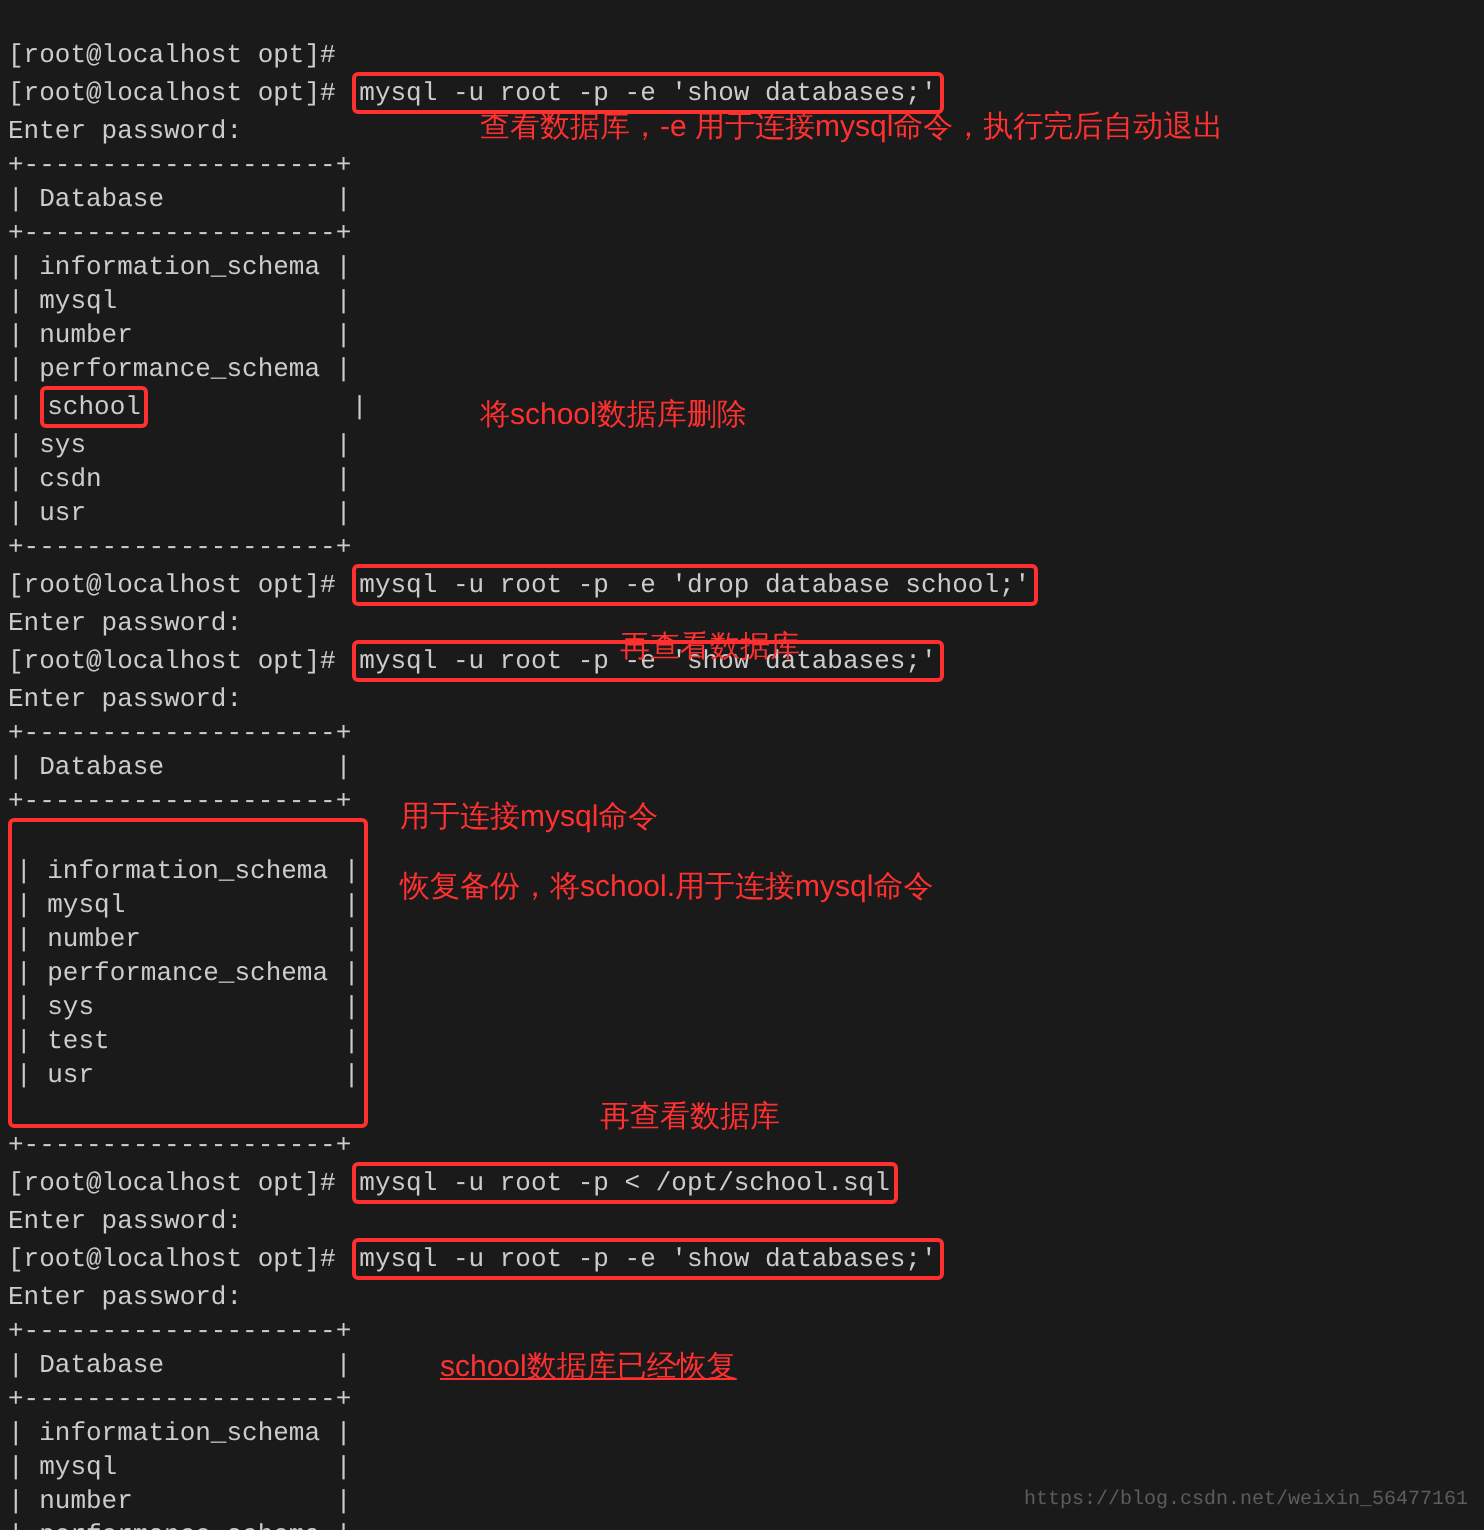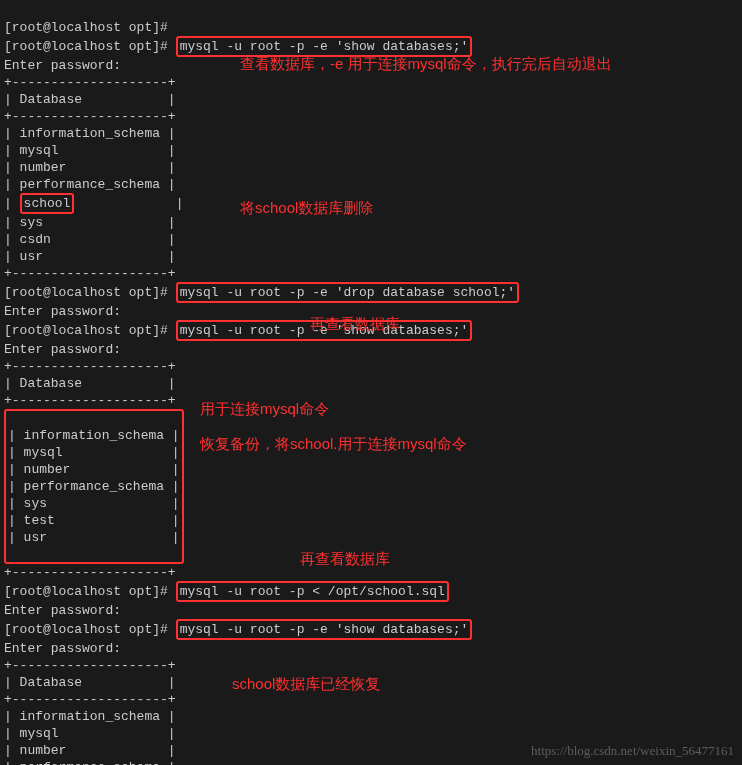--- a/index.html
+++ b/index.html
@@ -40,22 +40,22 @@
     color: #ff3030;
     font-family: "Microsoft YaHei", "SimSun", sans-serif;
     font-size: 15px;
     line-height: 28px;
   }
   .watermark {
     position: absolute;
     right: 8px;
     bottom: 6px;
     color: #888;
-    font-family: Liberation Serif, serif;
-    font-size: 13px;
+    font-family: Liberation Mono, monospace;
+    font-size: 10px;
     opacity: 0.6;
   }
 </style>
 </head>
 <body>
 
 <div class="terminal">
 <span>[root@localhost opt]#</span>
 <span>[root@localhost opt]#</span> <span class="redbox">mysql -u root -p -e 'show databases;'</span>
 <span>Enter password:</span>
@@ -104,15 +104,15 @@
 
  
 </div>
 
 <div class="annot" style="left:240px; top:50px; width:480px;">查看数据库，-e 用于连接mysql命令，执行完后自动退出</div>
 <div class="annot" style="left:240px; top:194px;text-align:right;">将school数据库删除</div>
 <div class="annot" style="left:310px; top:310px;">再查看数据库</div>
 <div class="annot" style="left:200px; top:395px;">用于连接mysql命令</div>
 <div class="annot" style="left:200px; top:430px;">恢复备份，将school.用于连接mysql命令</div>
 <div class="annot" style="left:300px; top:545px;">再查看数据库</div>
-<div class="annot" style="left:232px; top:670px;">school数据库已经恢复</div>
+<div class="annot" style="left:220px; top:670px;text-decoration:underline;">school数据库已经恢复</div>
 
 <div class="watermark">https://blog.csdn.net/weixin_56477161</div>
 
 </body></html>

